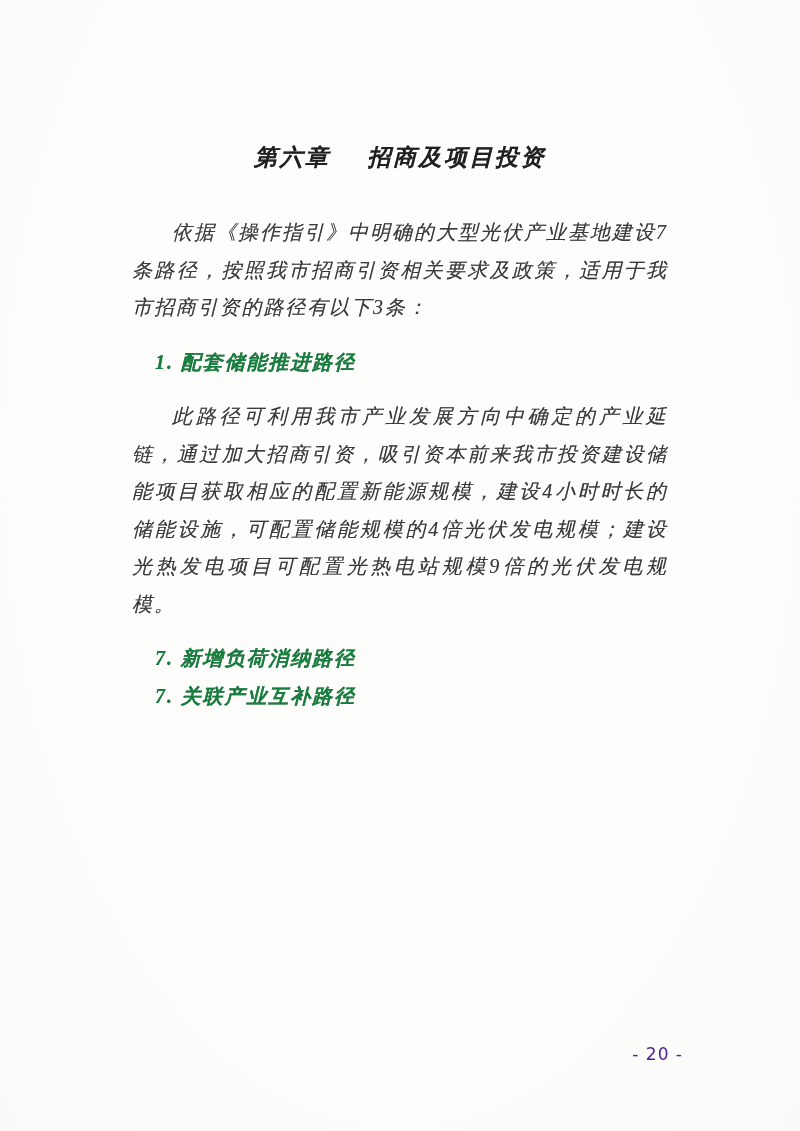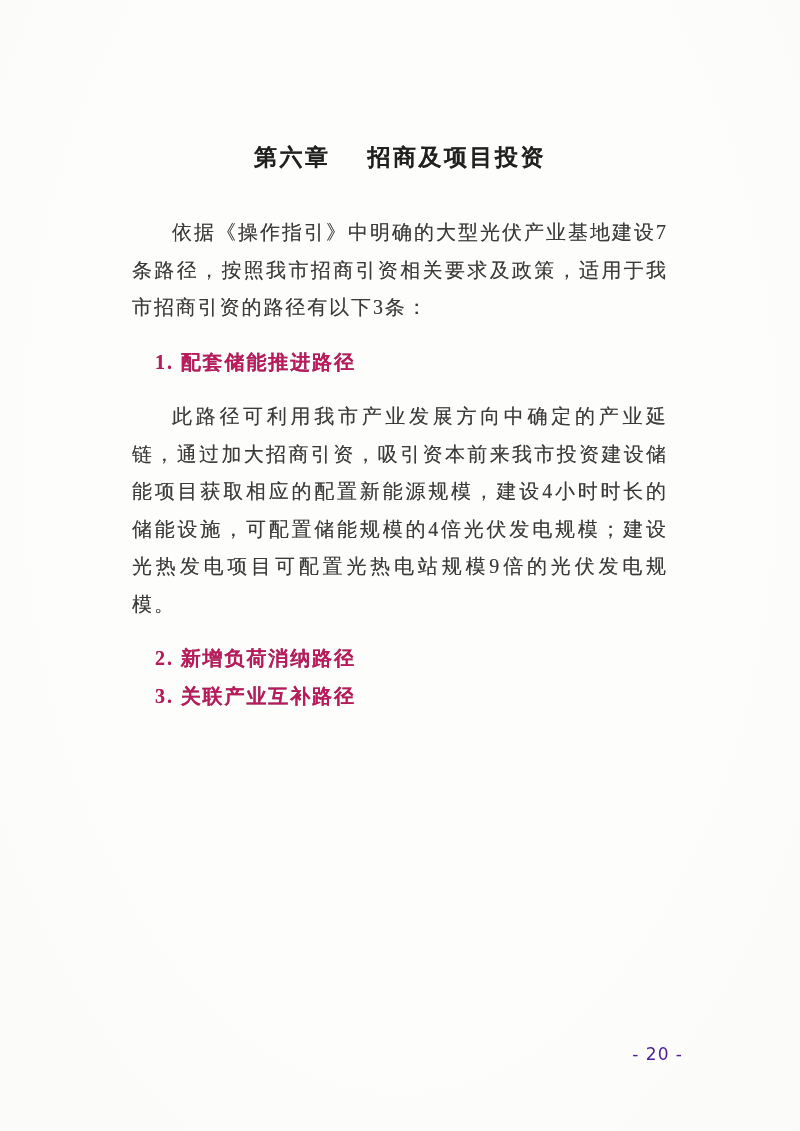--- a/index.html
+++ b/index.html
@@ -21,20 +21,21 @@
     position: absolute;
     inset: 0;
     background: radial-gradient(ellipse at 50% 40%, rgba(0,0,0,0.00) 60%, rgba(0,0,0,0.012) 100%);
     pointer-events: none;
   }
   .content {
     position: absolute;
     left: 115px;
     right: 115px;
     top: 140px;
+    font-style: italic;
   }
   .doc-title {
     margin: 0 0 40px 0;
     text-align: center;
     font-family: "Liberation Sans", "DejaVu Sans", sans-serif;
     font-size: 23px;
     font-weight: bold;
     letter-spacing: 2.5px;
     color: #20201f;
     line-height: 34px;
@@ -53,21 +54,21 @@
     text-justify: inter-character;
     text-indent: 2em;
     text-shadow: 0 0 0.6px rgba(70,70,70,0.6);
   }
   .section-heading {
     margin: 0;
     font-size: 20px;
     line-height: 37.5px;
     letter-spacing: 1.9px;
     font-weight: bold;
-    color: #be185d;
+    color: #15803d;
     text-indent: 2em;
     text-shadow: 0 0 0.5px rgba(40,40,40,0.6);
   }
   .page-number {
     position: absolute;
     right: 117px;
     top: 1044px;
     font-family: "DejaVu Sans", "Liberation Sans", sans-serif;
     font-size: 17px;
     letter-spacing: 1px;
@@ -82,20 +83,20 @@
 
     <h1 class="doc-title">
       <span class="chapter-no">第六章</span><span>招商及项目投资</span>
     </h1>
 
     <p class="para">依据《操作指引》中明确的大型光伏产业基地建设7条路径，按照我市招商引资相关要求及政策，适用于我市招商引资的路径有以下3条：</p>
 
     <h2 class="section-heading">1. 配套储能推进路径</h2>
     <p class="para">此路径可利用我市产业发展方向中确定的产业延链，通过加大招商引资，吸引资本前来我市投资建设储能项目获取相应的配置新能源规模，建设4小时时长的储能设施，可配置储能规模的4倍光伏发电规模；建设光热发电项目可配置光热电站规模9倍的光伏发电规模。</p>
 
-    <h2 class="section-heading">2. 新增负荷消纳路径</h2>
+    <h2 class="section-heading">7. 新增负荷消纳路径</h2>
 
-    <h2 class="section-heading">3. 关联产业互补路径</h2>
+    <h2 class="section-heading">7. 关联产业互补路径</h2>
 
   </div>
 
   <div class="page-number">- 20 -</div>
 </div>
 
 </body></html>

